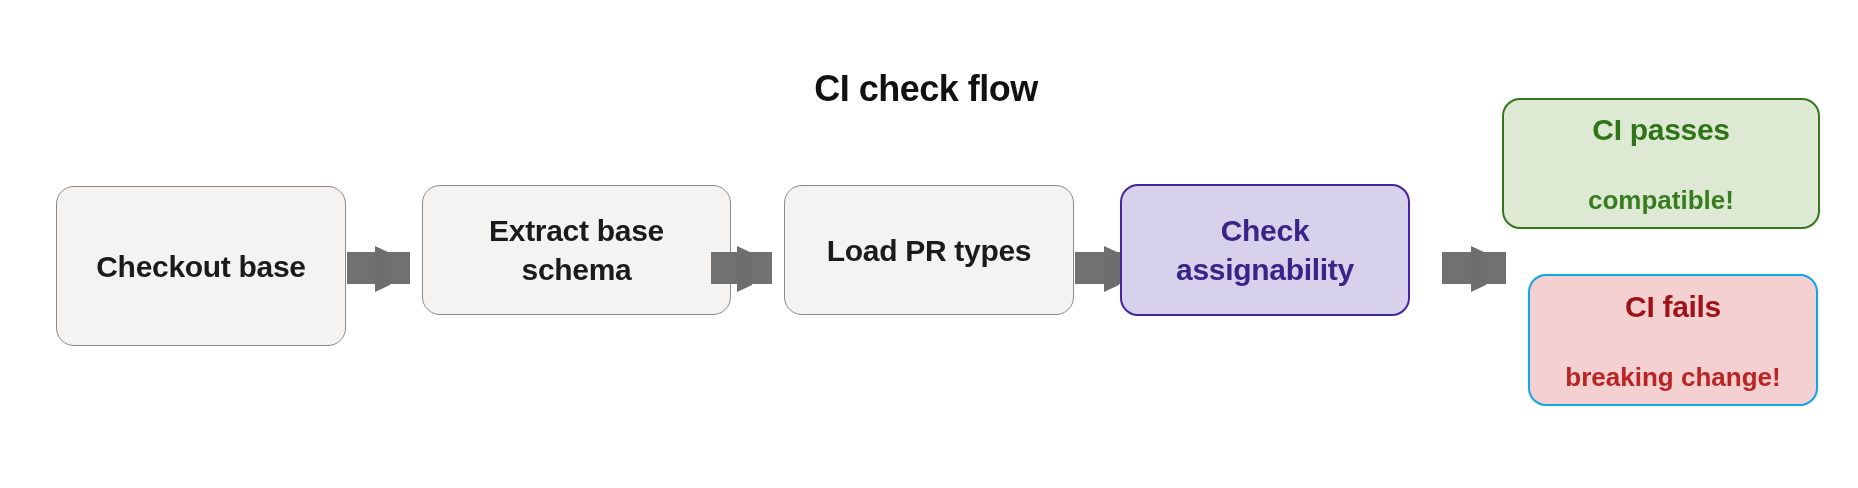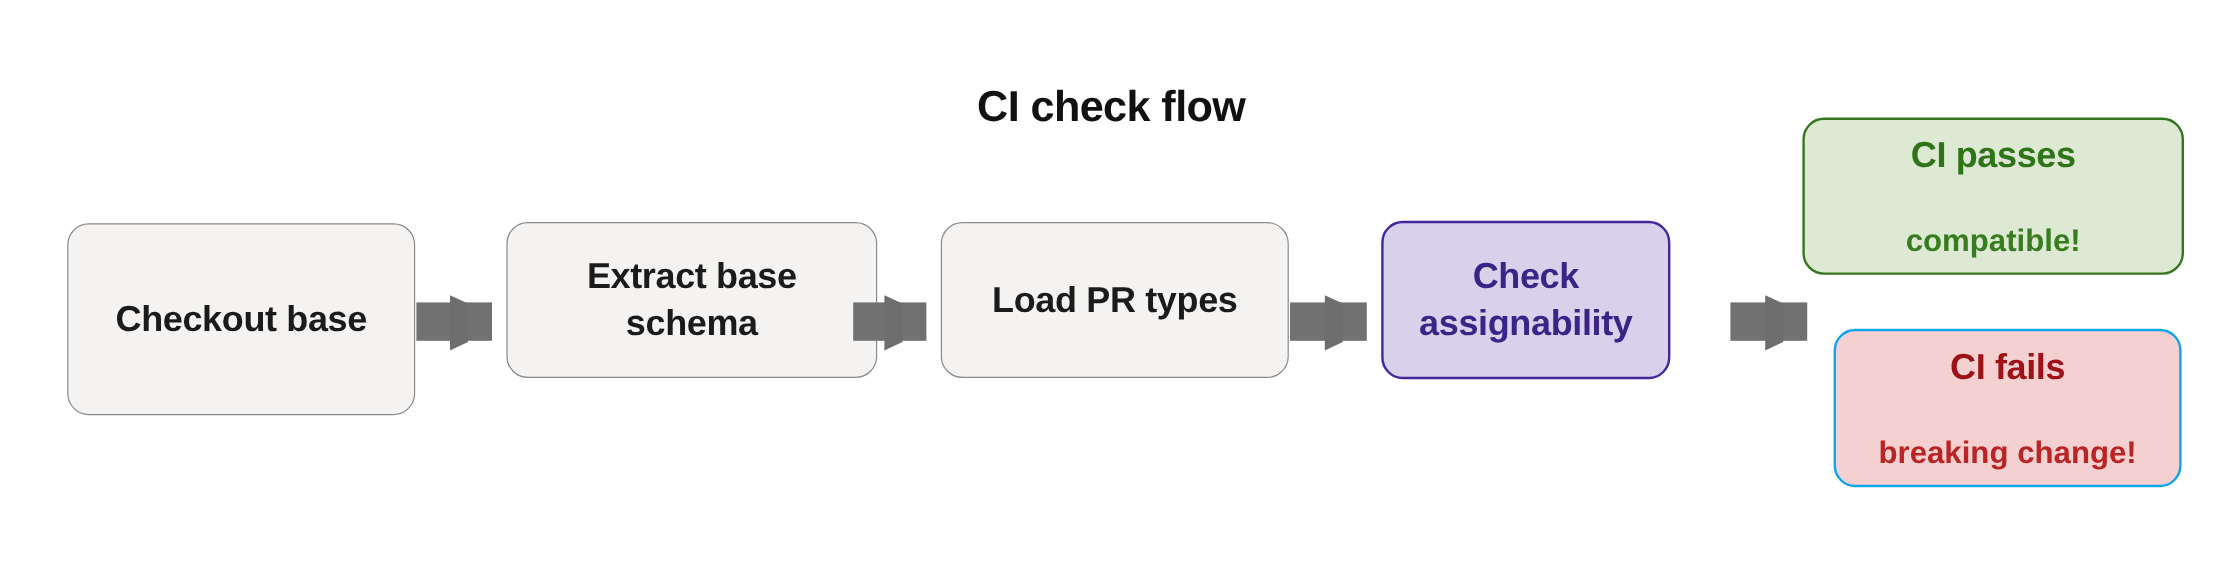--- a/index.html
+++ b/index.html
@@ -68,21 +68,21 @@
     width: 0; height: 0;
     border-top: 7px solid transparent;
     border-bottom: 7px solid transparent;
     border-left: 15px solid #6e6e6e;
   }
 
   
   #node-step-0 { left: 40px;   top: 170px; width: 290px; height: 160px; }
   #node-step-1 { left: 406px;  top: 169px; width: 309px; height: 130px; }
   #node-step-2 { left: 768px;  top: 169px; width: 290px; height: 130px; }
-  #node-step-3 { left: 1135px; top: 168px; width: 241px; height: 132px; }
+  #node-step-3 { left: 1104px; top: 168px; width: 290px; height: 132px; }
   #node-outcome-0 { left: 1468px; top: 82px;  width: 318px; height: 131px; margin-left: 18px; }
   #node-outcome-1 { left: 1512px; top: 258px; width: 290px; height: 132px; }
 
   #arrow-0 { left: 331px;  top: 229px; width: 75px; }
   #arrow-1 { left: 695px;  top: 229px; width: 73px; }
   #arrow-2 { left: 1059px; top: 229px; width: 76px; }
   #arrow-3 { left: 1426px; top: 229px; width: 76px; }
 </style>
 </head>
 <body>

